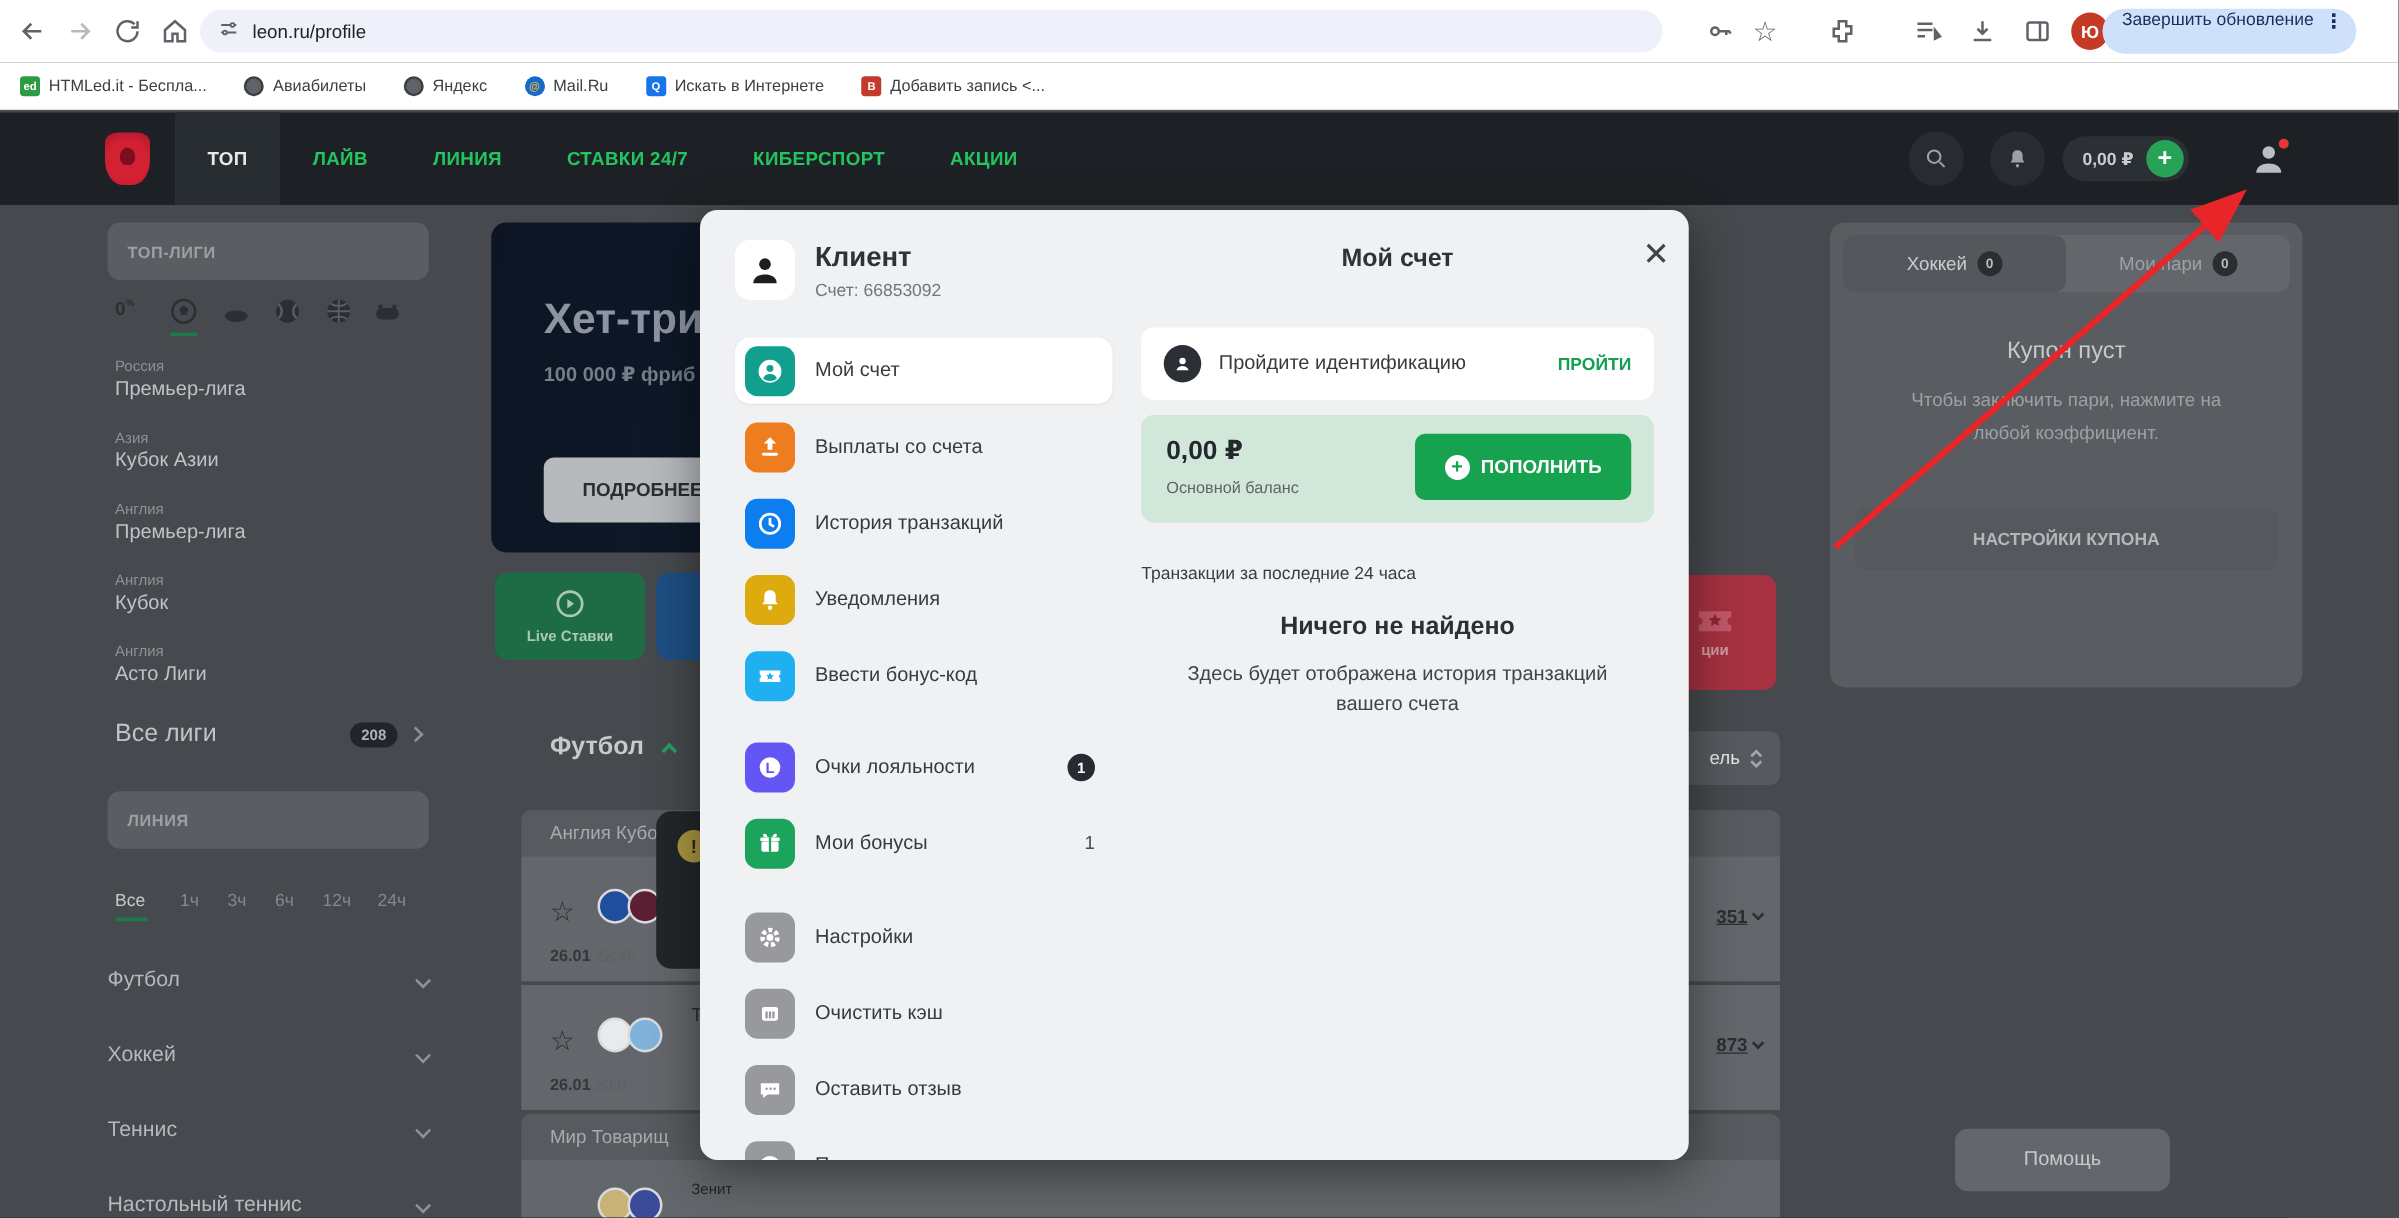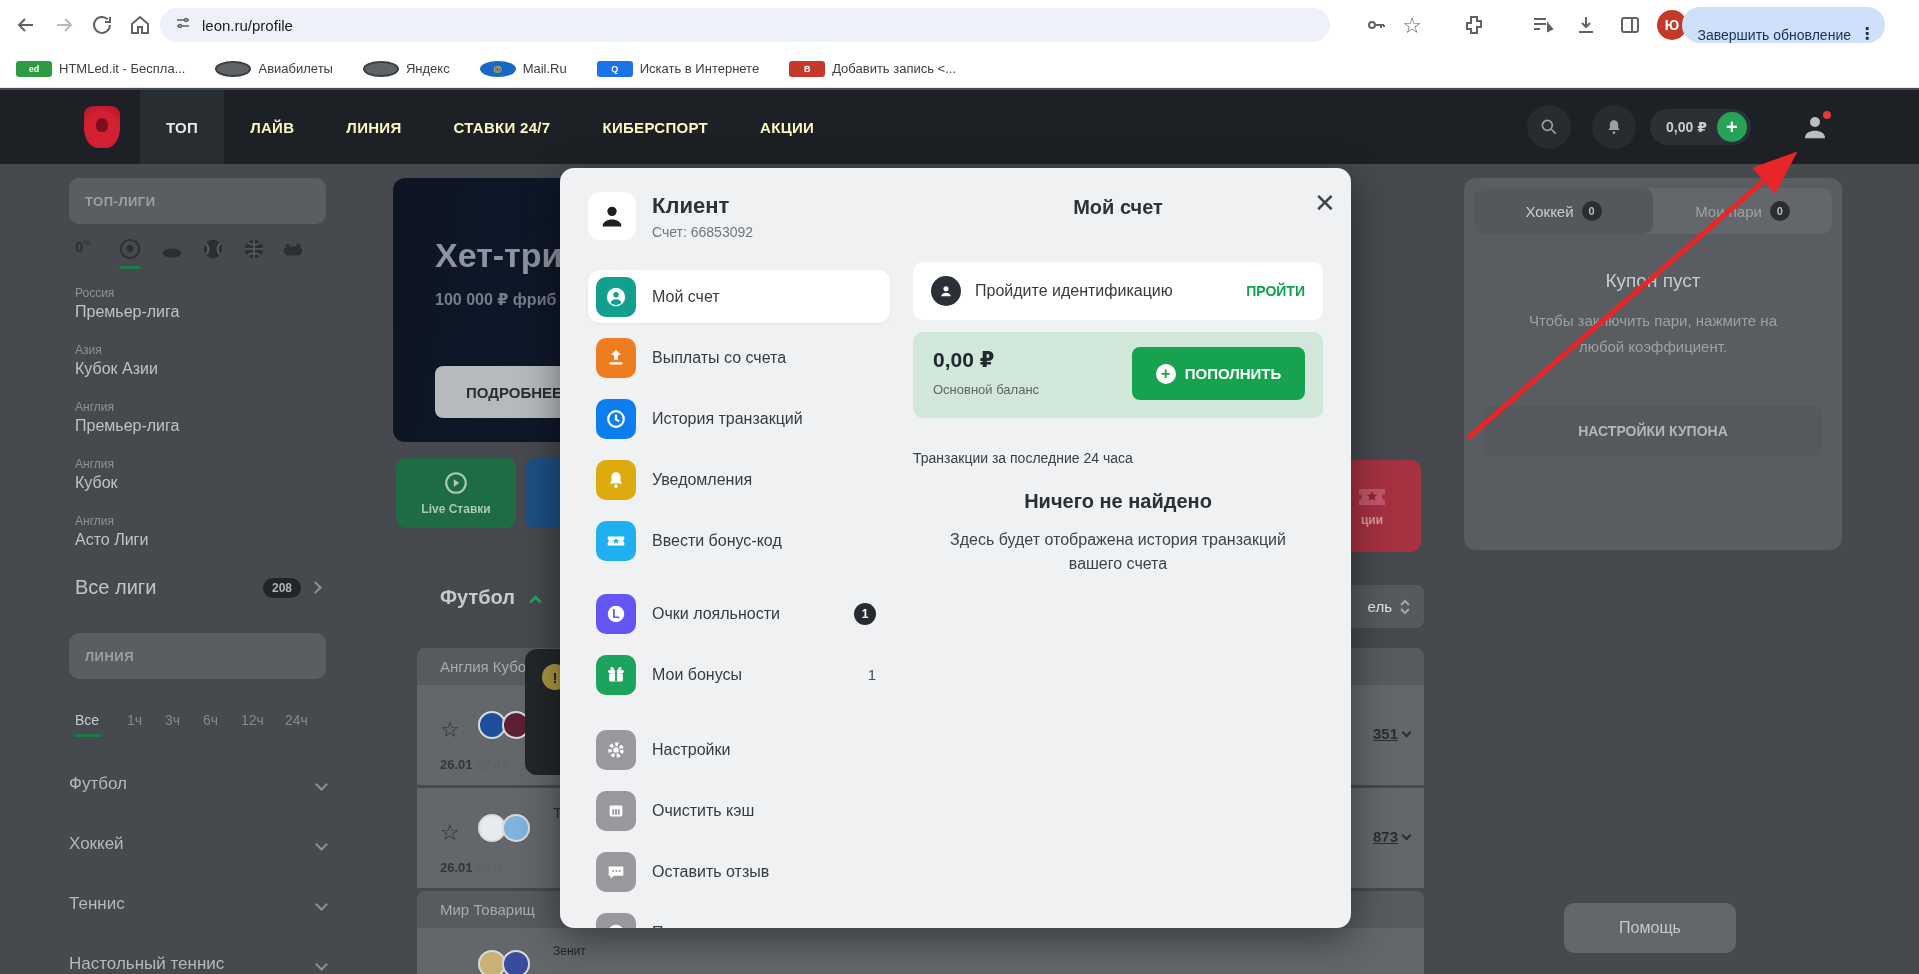--- a/index.html
+++ b/index.html
@@ -6,34 +6,34 @@
   body { font-family:"Liberation Sans","DejaVu Sans",sans-serif; background:#202124; }
   #screen { position:relative; width:1919px; height:974px; overflow:hidden; background:#46494d; }
   .abs { position:absolute; }
 
   
   #chrome-top { position:absolute; left:0; top:0; width:1919px; height:50px; background:#ffffff; }
   .chrome-ic { position:absolute; top:13px; width:24px; height:24px; color:#5f6368; }
   .chrome-ic svg { width:100%; height:100%; }
   #omnibox { position:absolute; left:160px; top:8px; width:1170px; height:34px; background:#eef1fa; border-radius:17px; display:flex; align-items:center; padding:0 14px; gap:10px; }
   #omnibox .url { font-size:15px; color:#202124; }
-  #update-pill { position:absolute; right:34px; top:7px; height:36px; background:#cfe0fb; border-radius:18px; display:flex; align-items:flex-end; gap:8px; padding:0 10px 0 16px; }
+  #update-pill { position:absolute; right:34px; top:7px; height:36px; background:#cfe0fb; border-radius:18px; display:flex; align-items:flex-start; gap:8px; padding:0 10px 0 16px; }
   #update-pill .lbl { font-size:14px; color:#17305a; }
   #update-pill .kebab { color:#17305a; font-weight:bold; font-size:16px; letter-spacing:0; }
   #chrome-avatar { position:absolute; right:232px; top:10px; width:30px; height:30px; border-radius:50%; background:#c53a27; color:#fff; font-size:14px; font-weight:bold; display:flex; align-items:center; justify-content:center; }
   #bookmarks { position:absolute; left:0; top:50px; width:1919px; height:38px; background:#ffffff; border-bottom:1px solid #e4e6e8; display:flex; align-items:center; gap:30px; padding-left:16px; }
   .bm { display:flex; align-items:center; gap:7px; font-size:13px; color:#3c4043; }
-  .fav { width:36px; height:16px; border-radius:3px; display:flex; align-items:center; justify-content:center; font-size:9px; font-weight:bold; color:#fff; }
+  .fav { width:16px; height:16px; border-radius:3px; display:flex; align-items:center; justify-content:center; font-size:9px; font-weight:bold; color:#fff; }
 
   
   #nav { position:absolute; left:0; top:90px; width:1919px; height:74px; background:#1d2125; }
   #logo { position:absolute; left:84px; top:16px; width:36px; height:42px; background:radial-gradient(circle at 50% 55%, #d42033 0 55%, #a8172a 100%); border-radius:10px 10px 14px 14px / 8px 8px 20px 20px; }
   #logo:before { content:""; position:absolute; left:12px; top:12px; width:12px; height:14px; background:#7c0f1e; border-radius:50% 50% 40% 40%; }
   #nav-items { position:absolute; left:140px; top:0; height:74px; display:flex; }
-  .nav-item { height:74px; display:flex; align-items:center; padding:0 26px; font-size:15px; font-weight:bold; color:#fef9c3; letter-spacing:.3px; }
+  .nav-item { height:74px; display:flex; align-items:center; padding:0 26px; font-size:15px; font-weight:bold; color:#22c55e; letter-spacing:.3px; }
   .nav-item.active { background:#282d32; color:#e6e9eb; }
   .nav-circle { position:absolute; top:15px; width:44px; height:44px; border-radius:50%; background:#282c30; color:#9aa0a6; display:flex; align-items:center; justify-content:center; }
   #balance-pill { position:absolute; left:1650px; top:19px; height:36px; background:#2b3035; border-radius:18px; display:flex; align-items:center; gap:10px; padding:0 4px 0 16px; }
   #balance-pill .amt { font-size:14px; font-weight:bold; color:#c9cdd1; }
   #balance-plus { width:30px; height:30px; border-radius:50%; background:#27a357; color:#fff; font-size:20px; font-weight:bold; display:flex; align-items:center; justify-content:center; }
   #nav-profile { position:absolute; left:1800px; top:22px; width:30px; height:30px; color:#b9bec3; }
   #nav-profile .dot { position:absolute; right:-1px; top:-1px; width:8px; height:8px; border-radius:50%; background:#e53935; }
 
   
   #content { position:absolute; left:0; top:164px; width:1919px; height:810px; background:#46494d; }
@@ -214,21 +214,21 @@
       <svg viewBox="0 0 24 24" fill="currentColor">
           <circle cx="12" cy="8" r="4"></circle>
           <path d="M4 21c0-4.2 3.8-6 8-6s8 1.8 8 6z"></path>
         </svg>
       <span class="dot"></span>
     </span>
   </div>
 
   <div id="content">
 
-    <div class="abs" style="left:69px;top:14px;width:257px;height:796px">
+    <div class="abs" style="left:86px;top:14px;width:257px;height:796px">
       <div class="side-box">ТОП-ЛИГИ</div>
 
       <span class="sport-ic" style="left:6px;top:60px;font-size:15px;font-weight:bold"><span>0</span><span style="font-size:8px;vertical-align:7px">%</span></span>
       <span class="sport-ic" style="left:50px;top:60px"><svg viewBox="0 0 24 24" fill="currentColor">
             <circle cx="12" cy="12" r="10" fill="none" stroke="currentColor" stroke-width="2"></circle>
             <path d="M12 7l4 3-1.5 5h-5L8 10z"></path>
           </svg></span>
       <span class="green-underline" style="left:50px;top:88px"></span>
       <span class="sport-ic" style="left:92px;top:64px"><svg viewBox="0 0 24 16" fill="currentColor">
             <ellipse cx="12" cy="8" rx="10" ry="5"></ellipse>

